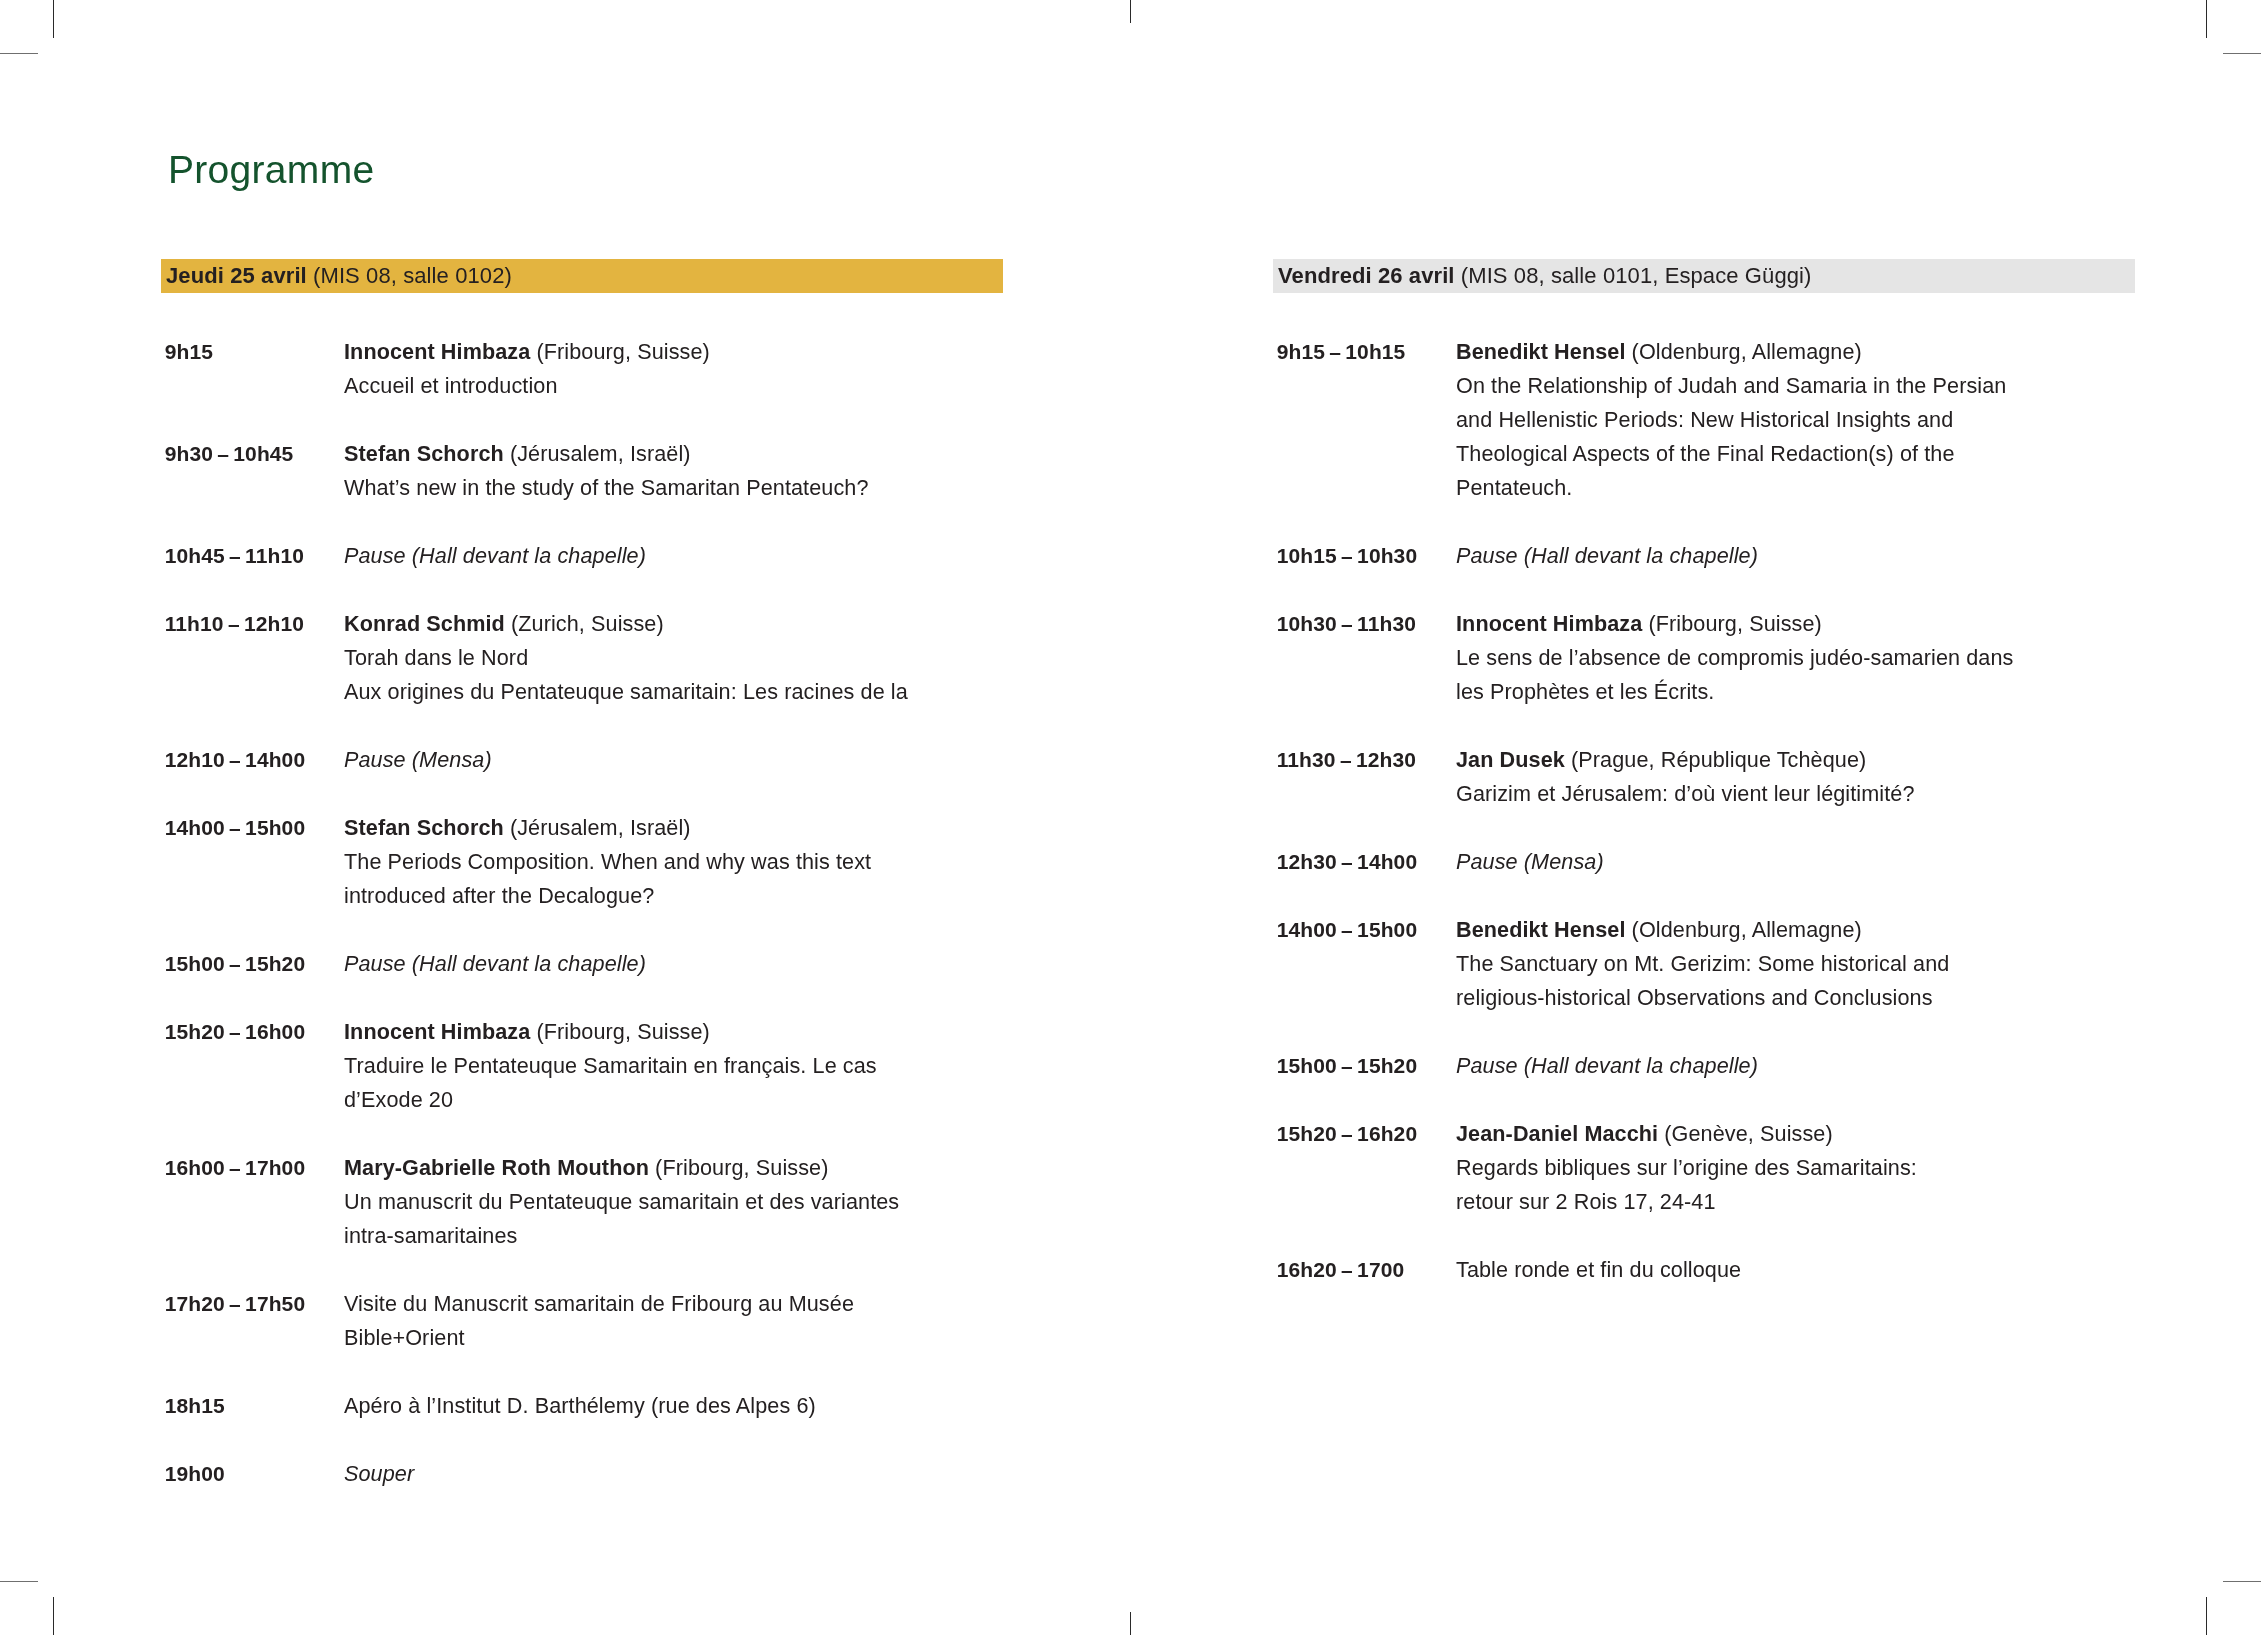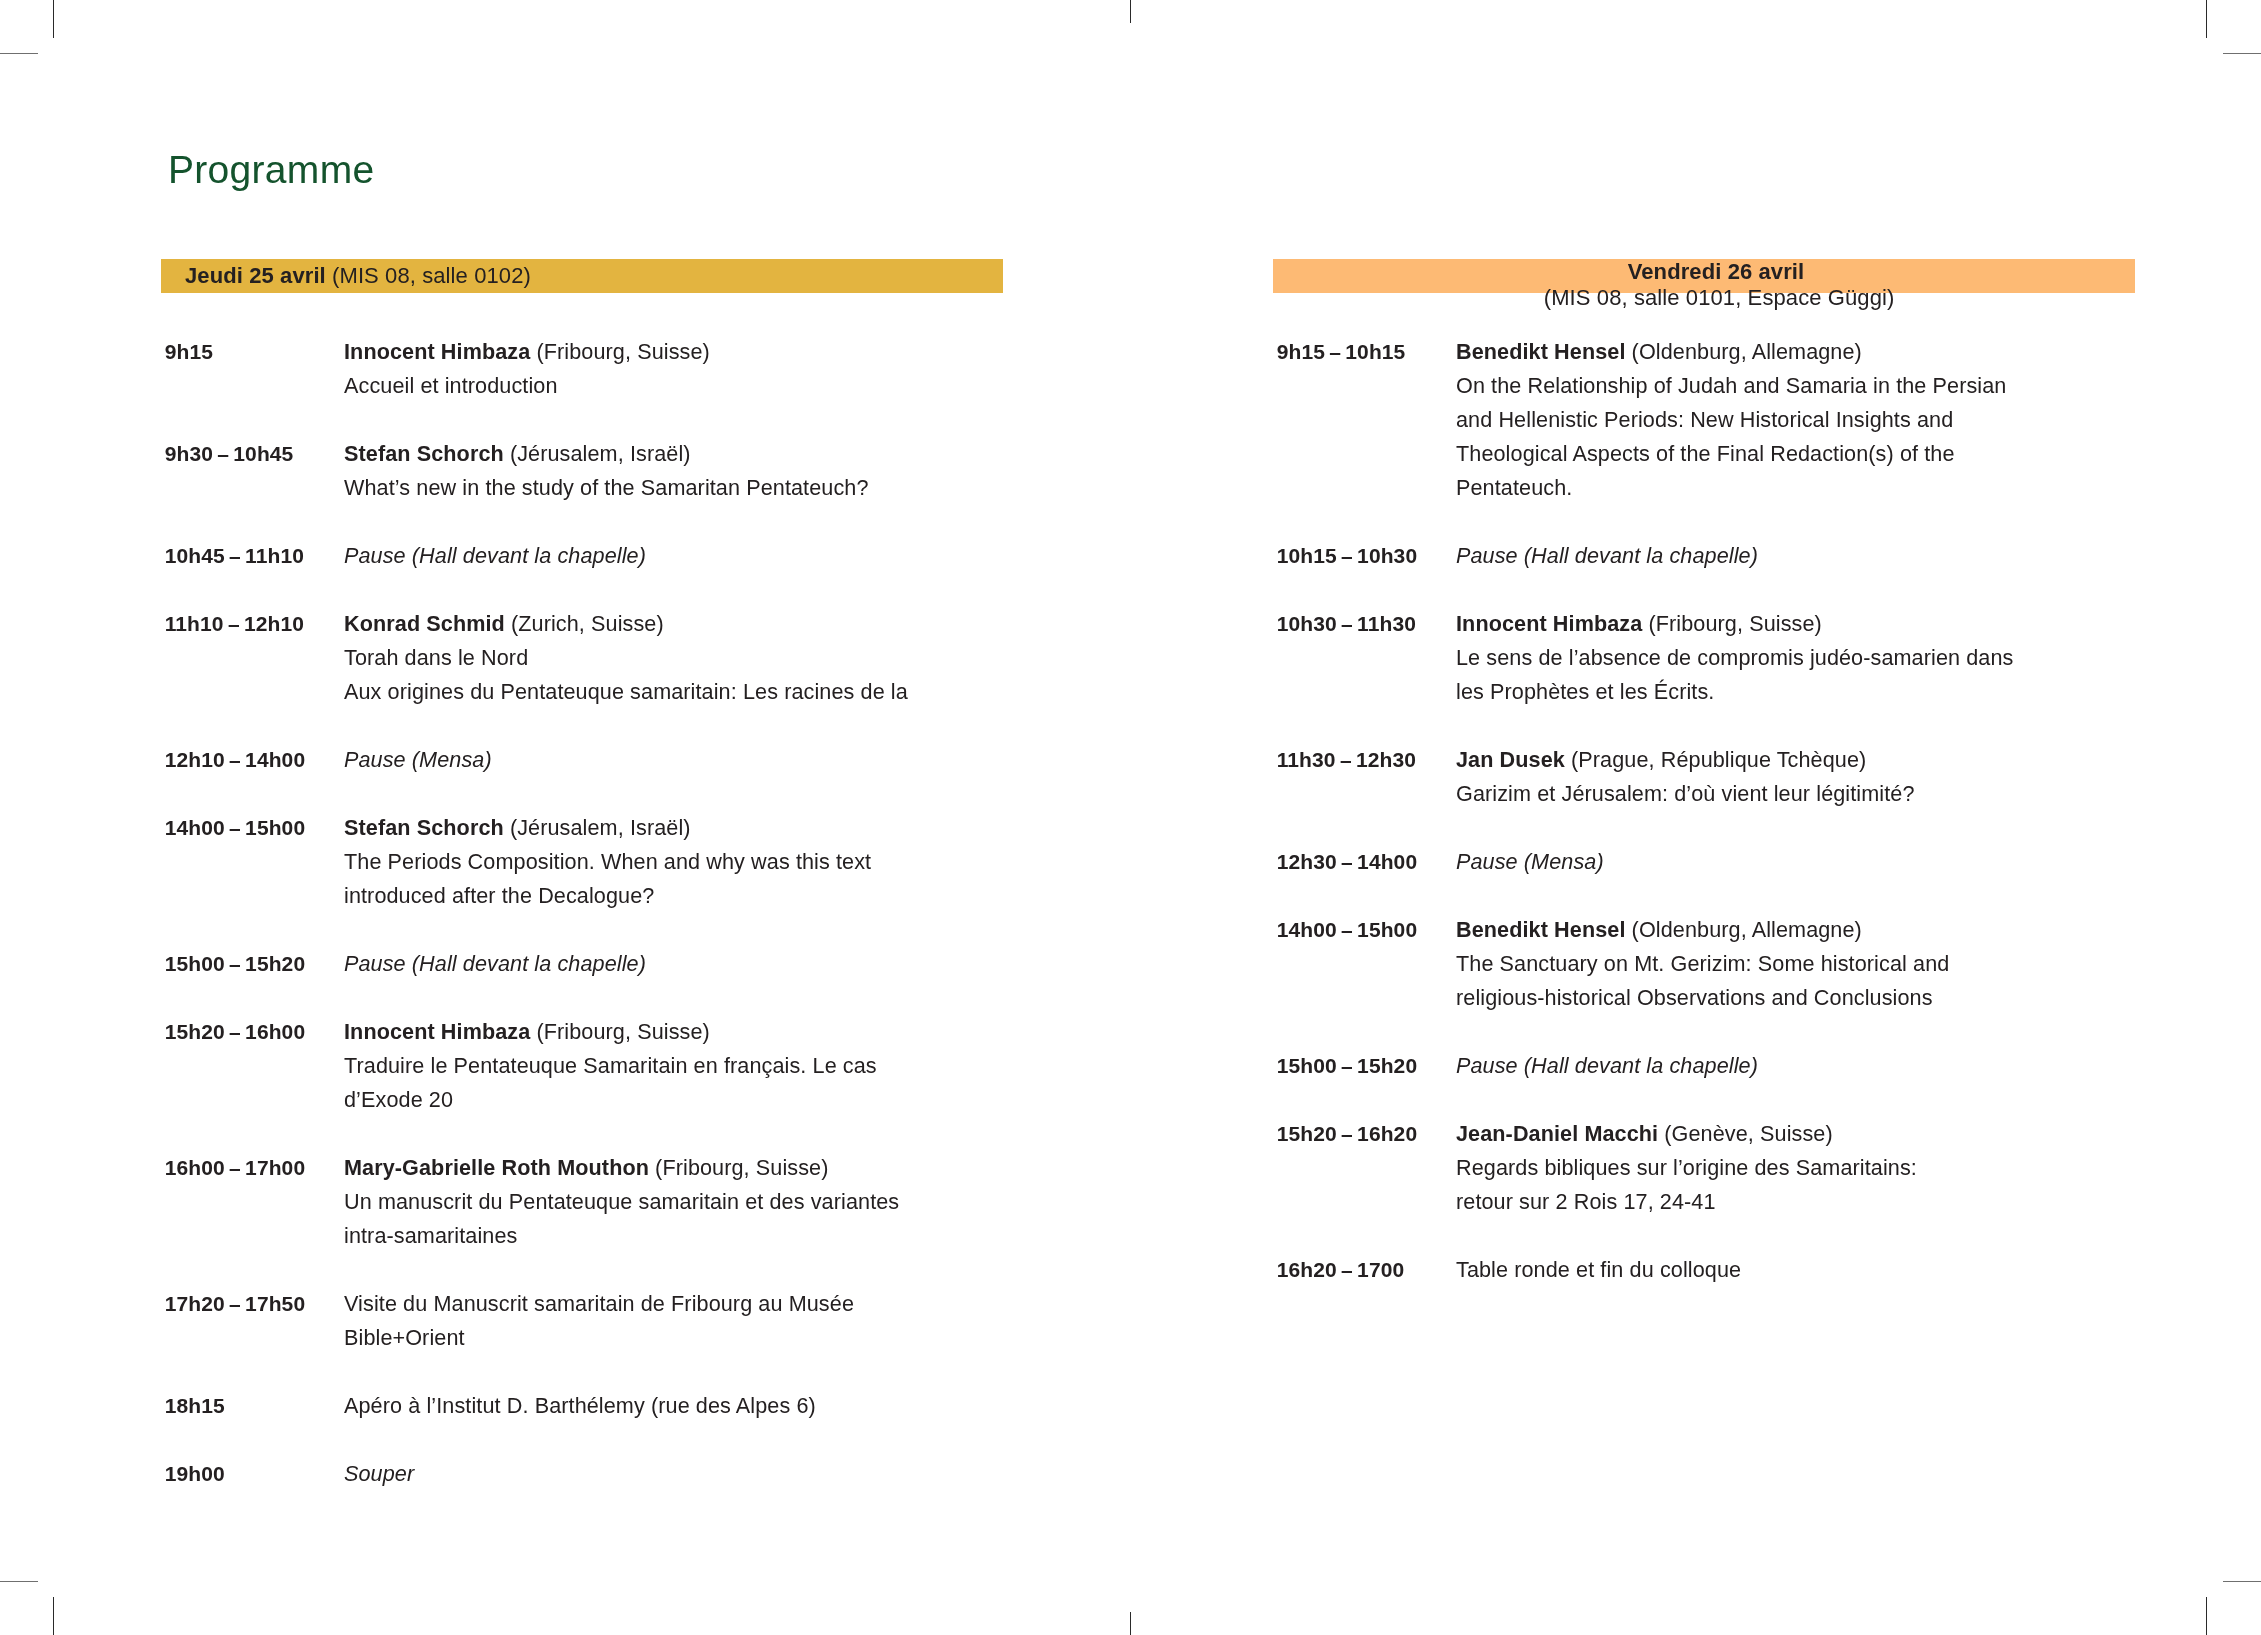--- a/index.html
+++ b/index.html
@@ -30,21 +30,21 @@
 
   
   .page { position: absolute; top: 259px; }
   .page.left  { left: 161px;  width: 842px; }
   .page.right { left: 1273px; width: 862px; }
 
   .day-bar {
     height: 34px;
     display: flex;
     align-items: center;
-    padding-left: 24px;
+    padding-left: 5px;
     box-sizing: border-box;
     font-size: 22px;
     letter-spacing: 0.1px;
     white-space: pre;
   }
   .day-bar .bold { font-weight: 700; }
 
   .entries { margin-top: 42px; }
 
   .entry { display: flex; margin-bottom: 34px; }
@@ -170,21 +170,21 @@
       <div class="entry">
     <div class="time">19h00</div>
     <div class="desc">
           <div class="line italic">Souper</div>
         </div>
   </div>
     </div>
 </div>
 
 <div class="page right">
-  <div class="day-bar" style="background: #fdba74; flex-direction: column;">
+  <div class="day-bar" style="background: #e5e5e5;">
     <span class="bold">Vendredi 26 avril</span><span> (MIS 08, salle 0101, Espace Güggi)</span>
   </div>
   <div class="entries">
       <div class="entry">
     <div class="time">9h15 – 10h15</div>
     <div class="desc">
           <div class="line"><span class="speaker">Benedikt Hensel</span><span> (Oldenburg, Allemagne)</span></div>
           <div class="line">On the Relationship of Judah and Samaria in the Persian</div>
           <div class="line">and Hellenistic Periods: New Historical Insights and</div>
           <div class="line">Theological Aspects of the Final Redaction(s) of the</div>

